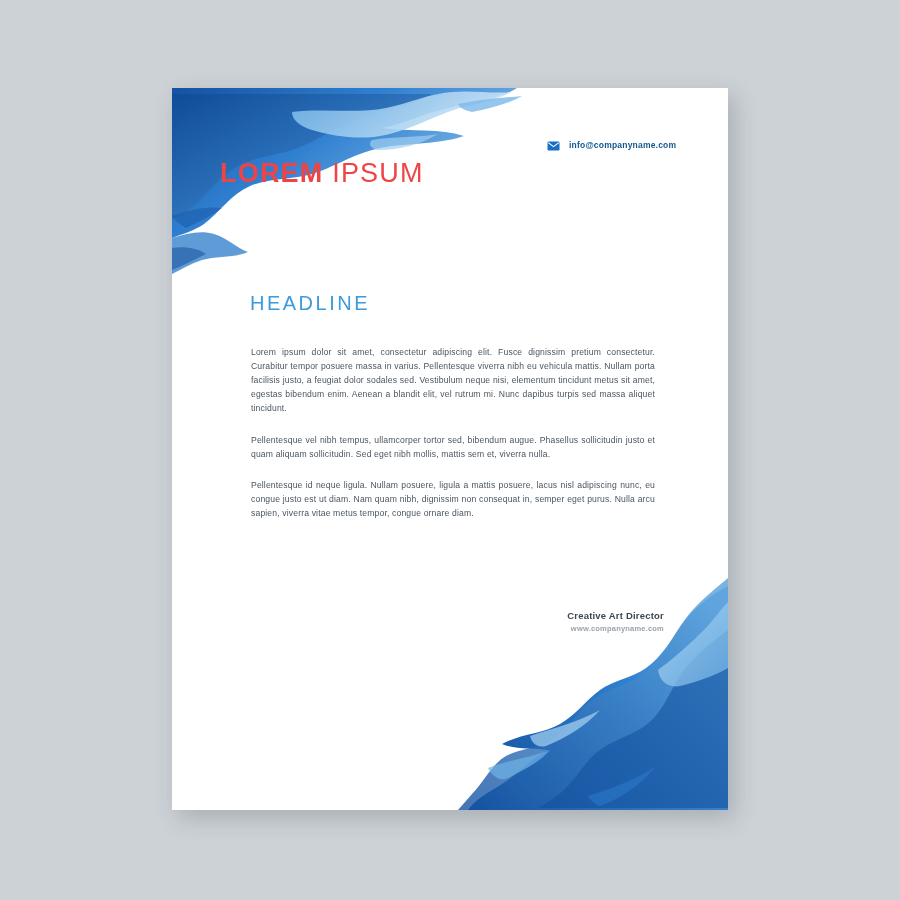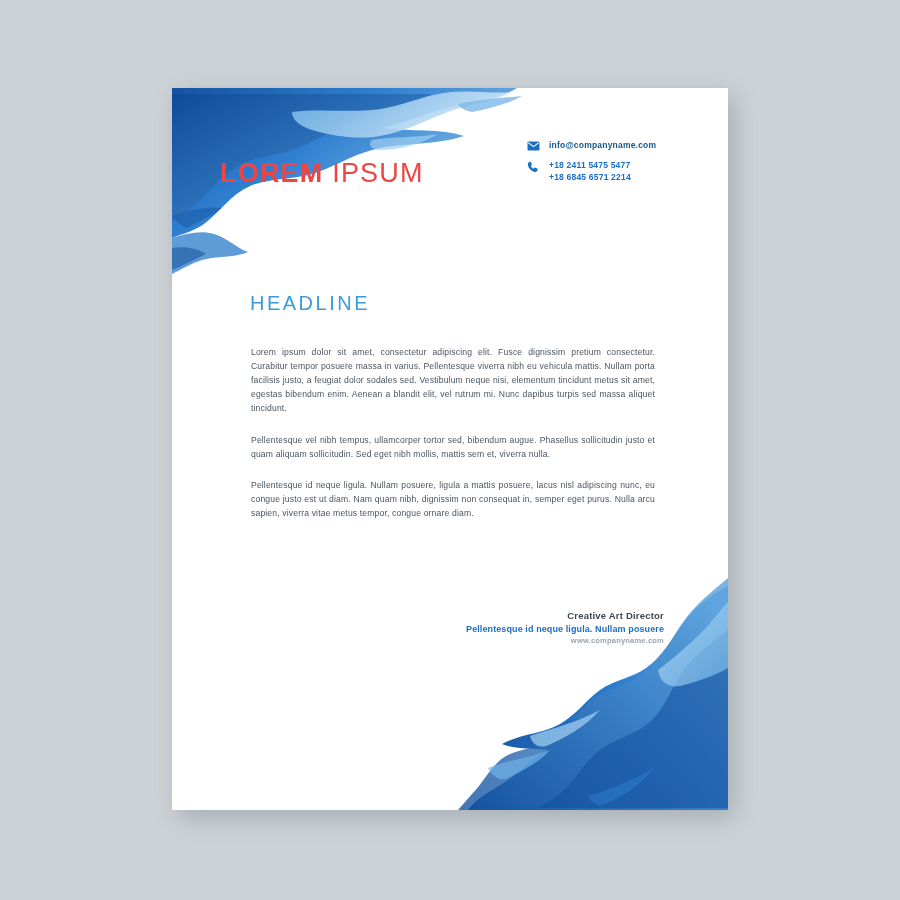--- a/index.html
+++ b/index.html
@@ -57,21 +57,21 @@
     font-size: 27px;
     letter-spacing: 1.2px;
     color: #ef4444;
     white-space: nowrap;
   }
   .brand .b1 { font-weight: bold; }
   .brand .b2 { font-weight: normal; }
 
   .contact-block {
     position: absolute;
-    left: 352px;
+    left: 372px;
     top: 52px;
     width: 180px;
   }
   .contact-row {
     display: flex;
     align-items: flex-start;
     margin-bottom: 9px;
   }
   .contact-ico {
     width: 18px;
@@ -194,45 +194,33 @@
               <rect x="0.5" y="0.5" width="12" height="9" rx="1.2" fill="#1a6fc4"></rect>
               <path d="M1.2,1.6 L6.5,5.6 L11.8,1.6" fill="none" stroke="#ffffff" stroke-width="1.1"></path>
             </svg>
         </span>
         <span class="contact-txt">
           <span class="line">info@companyname.com</span>
         </span>
       </div>
 
 
-      <div class="contact-row">
-        <span class="contact-ico">
-          <svg width="12" height="12" viewBox="0 0 12 12">
-              <path d="M2.6,0.8 C3.3,0.6 3.9,1.1 4.2,1.8 L4.8,3.1 C5,3.6 4.8,4.1 4.4,4.4 L3.8,4.8 C4.2,6 5.3,7.2 6.6,7.7 L7,7.1 C7.3,6.7 7.9,6.5 8.4,6.7 L9.7,7.3 C10.4,7.6 10.9,8.3 10.6,9 C10.3,10.1 9.3,11 8.1,10.9 C4.5,10.6 1.1,7.1 0.9,3.5 C0.8,2.3 1.6,1.1 2.6,0.8 Z" fill="#1a6fc4"></path>
-            </svg>
-        </span>
-        <span class="contact-txt phone">
-          <span class="line">+18 2411 5475 5477</span>
-          <span class="line">+18 6845 6571 2214</span>
-        </span>
-      </div>
 
     </div>
 
     <div class="headline">HEADLINE</div>
 
     <div class="copy">
       <p>Lorem ipsum dolor sit amet, consectetur adipiscing elit. Fusce dignissim pretium consectetur. Curabitur tempor posuere massa in varius. Pellentesque viverra nibh eu vehicula mattis. Nullam porta facilisis justo, a feugiat dolor sodales sed. Vestibulum neque nisi, elementum tincidunt metus sit amet, egestas bibendum enim. Aenean a blandit elit, vel rutrum mi. Nunc dapibus turpis sed massa aliquet tincidunt.</p>
       <p>Pellentesque vel nibh tempus, ullamcorper tortor sed, bibendum augue. Phasellus sollicitudin justo et quam aliquam sollicitudin. Sed eget nibh mollis, mattis sem et, viverra nulla.</p>
       <p>Pellentesque id neque ligula. Nullam posuere, ligula a mattis posuere, lacus nisl adipiscing nunc, eu congue justo est ut diam. Nam quam nibh, dignissim non consequat in, semper eget purus. Nulla arcu sapien, viverra vitae metus tempor, congue ornare diam.</p>
     </div>
 
     <div class="sign">
       <div class="sign-name">Creative Art Director</div>
-      <div class="sign-role">Pellentesque id neque ligula. Nullam posuere</div>
       <div class="sign-web">www.companyname.com</div>
     </div>
 
     <div class="splash-bottom">
       <svg width="300" height="260" viewBox="0 0 300 260" xmlns="http://www.w3.org/2000/svg">
         <defs>
           <linearGradient id="gBot1" x1="0" y1="1" x2="1" y2="0">
             <stop offset="0%" stop-color="#0f4a96"></stop>
             <stop offset="55%" stop-color="#2f7fd0"></stop>
             <stop offset="100%" stop-color="#95c8ee"></stop>

